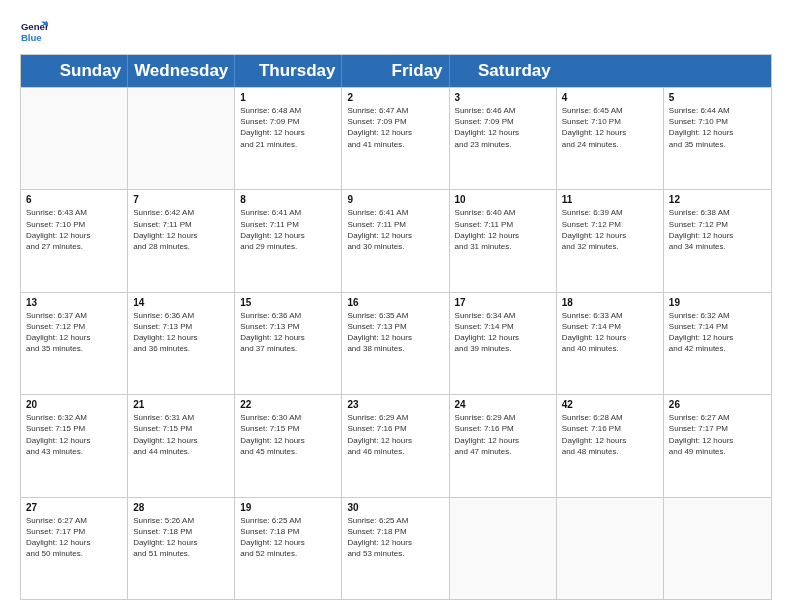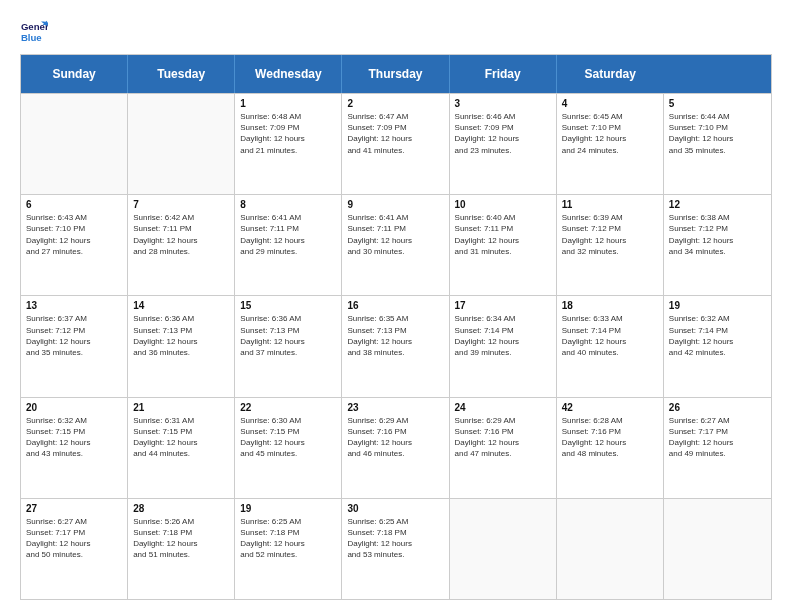--- a/index.html
+++ b/index.html
@@ -53,24 +53,24 @@
       flex-direction: column;
       border: 1px solid #ccc;
     }
     .cal-header-row {
       display: grid;
       grid-template-columns: repeat(7, 1fr);
       background: #2a6db5;
     }
     .cal-header-cell {
       color: #fff;
-      font-size: 12px;
+      font-size: 17px;
       font-weight: bold;
-      padding: 12px 6px;
-      text-align: center;
+      padding: 6px 6px;
+      text-align: right;
       border-right: 1px solid #4a8fd0;
     }
     .cal-header-cell:last-child { border-right: none; }
     .cal-body {
       flex: 1;
       display: flex;
       flex-direction: column;
     }
     .cal-week {
       display: grid;
@@ -122,21 +122,20 @@
     </div>
     <div class="title-block">
       <h1></h1>
       <h2></h2>
     </div>
   </div>
 
   <div class="calendar">
     <div class="cal-header-row" id="cal-header">
         <div class="cal-header-cell">Sunday</div>
-        <div class="cal-header-cell">Tuesday</div>
         <div class="cal-header-cell">Wednesday</div>
         <div class="cal-header-cell">Thursday</div>
         <div class="cal-header-cell">Friday</div>
         <div class="cal-header-cell">Saturday</div>
       </div>
     <div class="cal-body" id="cal-body">
         <div class="cal-week">
           <div class="cal-cell empty"></div>
           <div class="cal-cell empty"></div>
           <div class="cal-cell">

